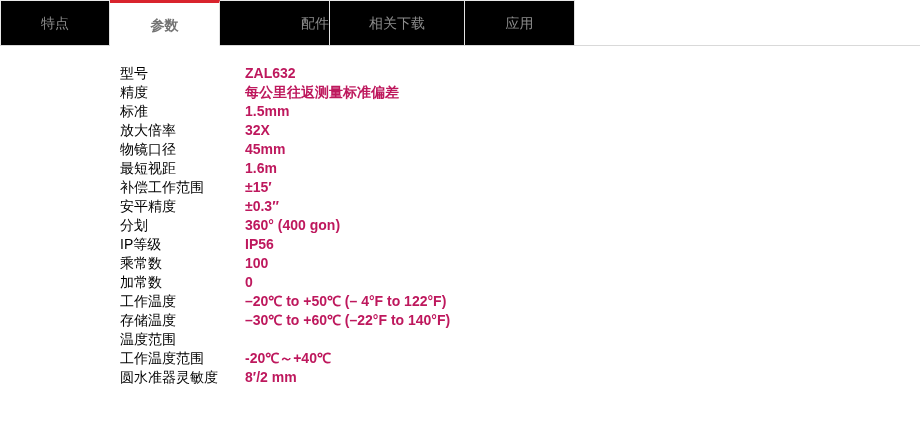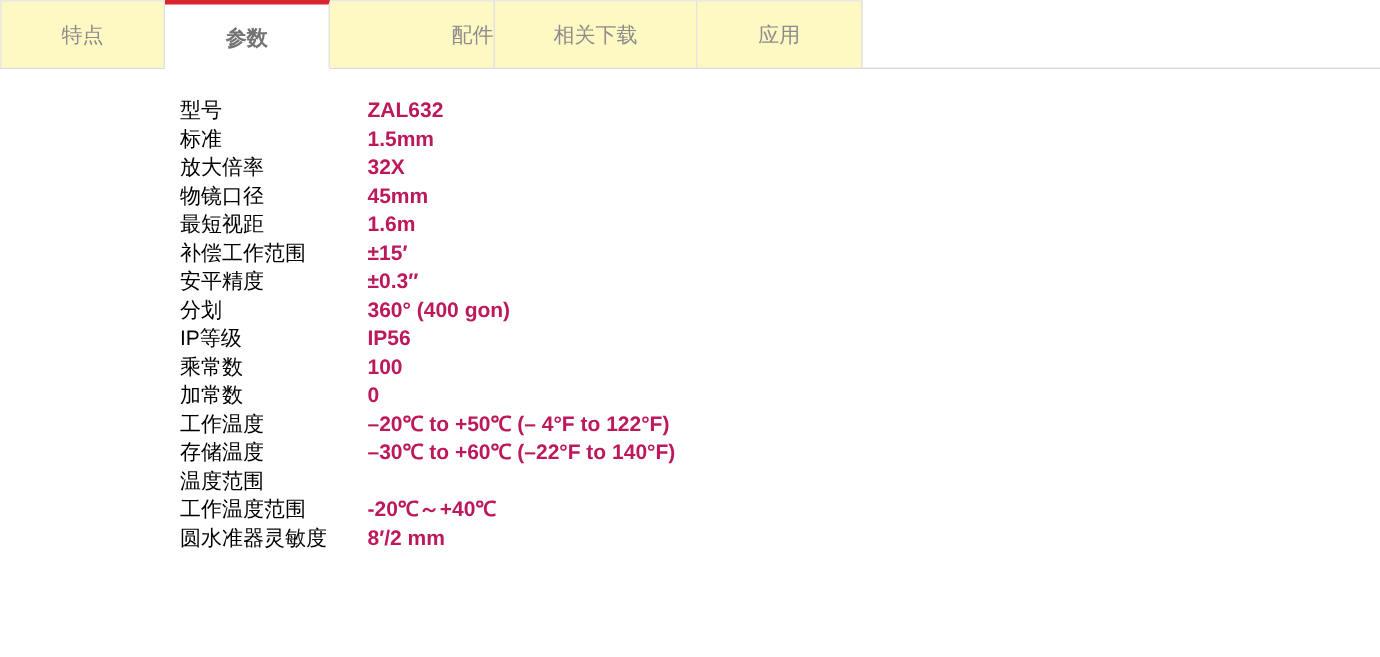--- a/index.html
+++ b/index.html
@@ -28,21 +28,21 @@
     border-bottom: 1px solid #d9d9d9;
     box-sizing: border-box;
     padding-left: 0;
   }
   .tab {
     height: 45px;
     line-height: 45px;
     text-align: center;
     font-size: 14px;
     color: #8c8c8c;
-    background: #fef9c3;
+    background: #000000;
     border-right: 1px solid #e2e2e2;
     border-top: 1px solid #e8e8e8;
     box-sizing: border-box;
     cursor: pointer;
     user-select: none;
   }
   .tab:first-child {
     border-left: 1px solid #e8e8e8;
   }
   .tab.w1 { width: 110px; }
@@ -114,20 +114,24 @@
   </div>
 
   <div class="spec-wrap">
     <table class="spec">
       <tbody>
         <tr>
           <td class="label">型号</td>
           <td class="value">ZAL632</td>
         </tr>
         <tr>
+          <td class="label">精度</td>
+          <td class="value">每公里往返测量标准偏差</td>
+        </tr>
+        <tr>
           <td class="label">标准</td>
           <td class="value">1.5mm</td>
         </tr>
         <tr>
           <td class="label">放大倍率</td>
           <td class="value">32X</td>
         </tr>
         <tr>
           <td class="label">物镜口径</td>
           <td class="value">45mm</td>

